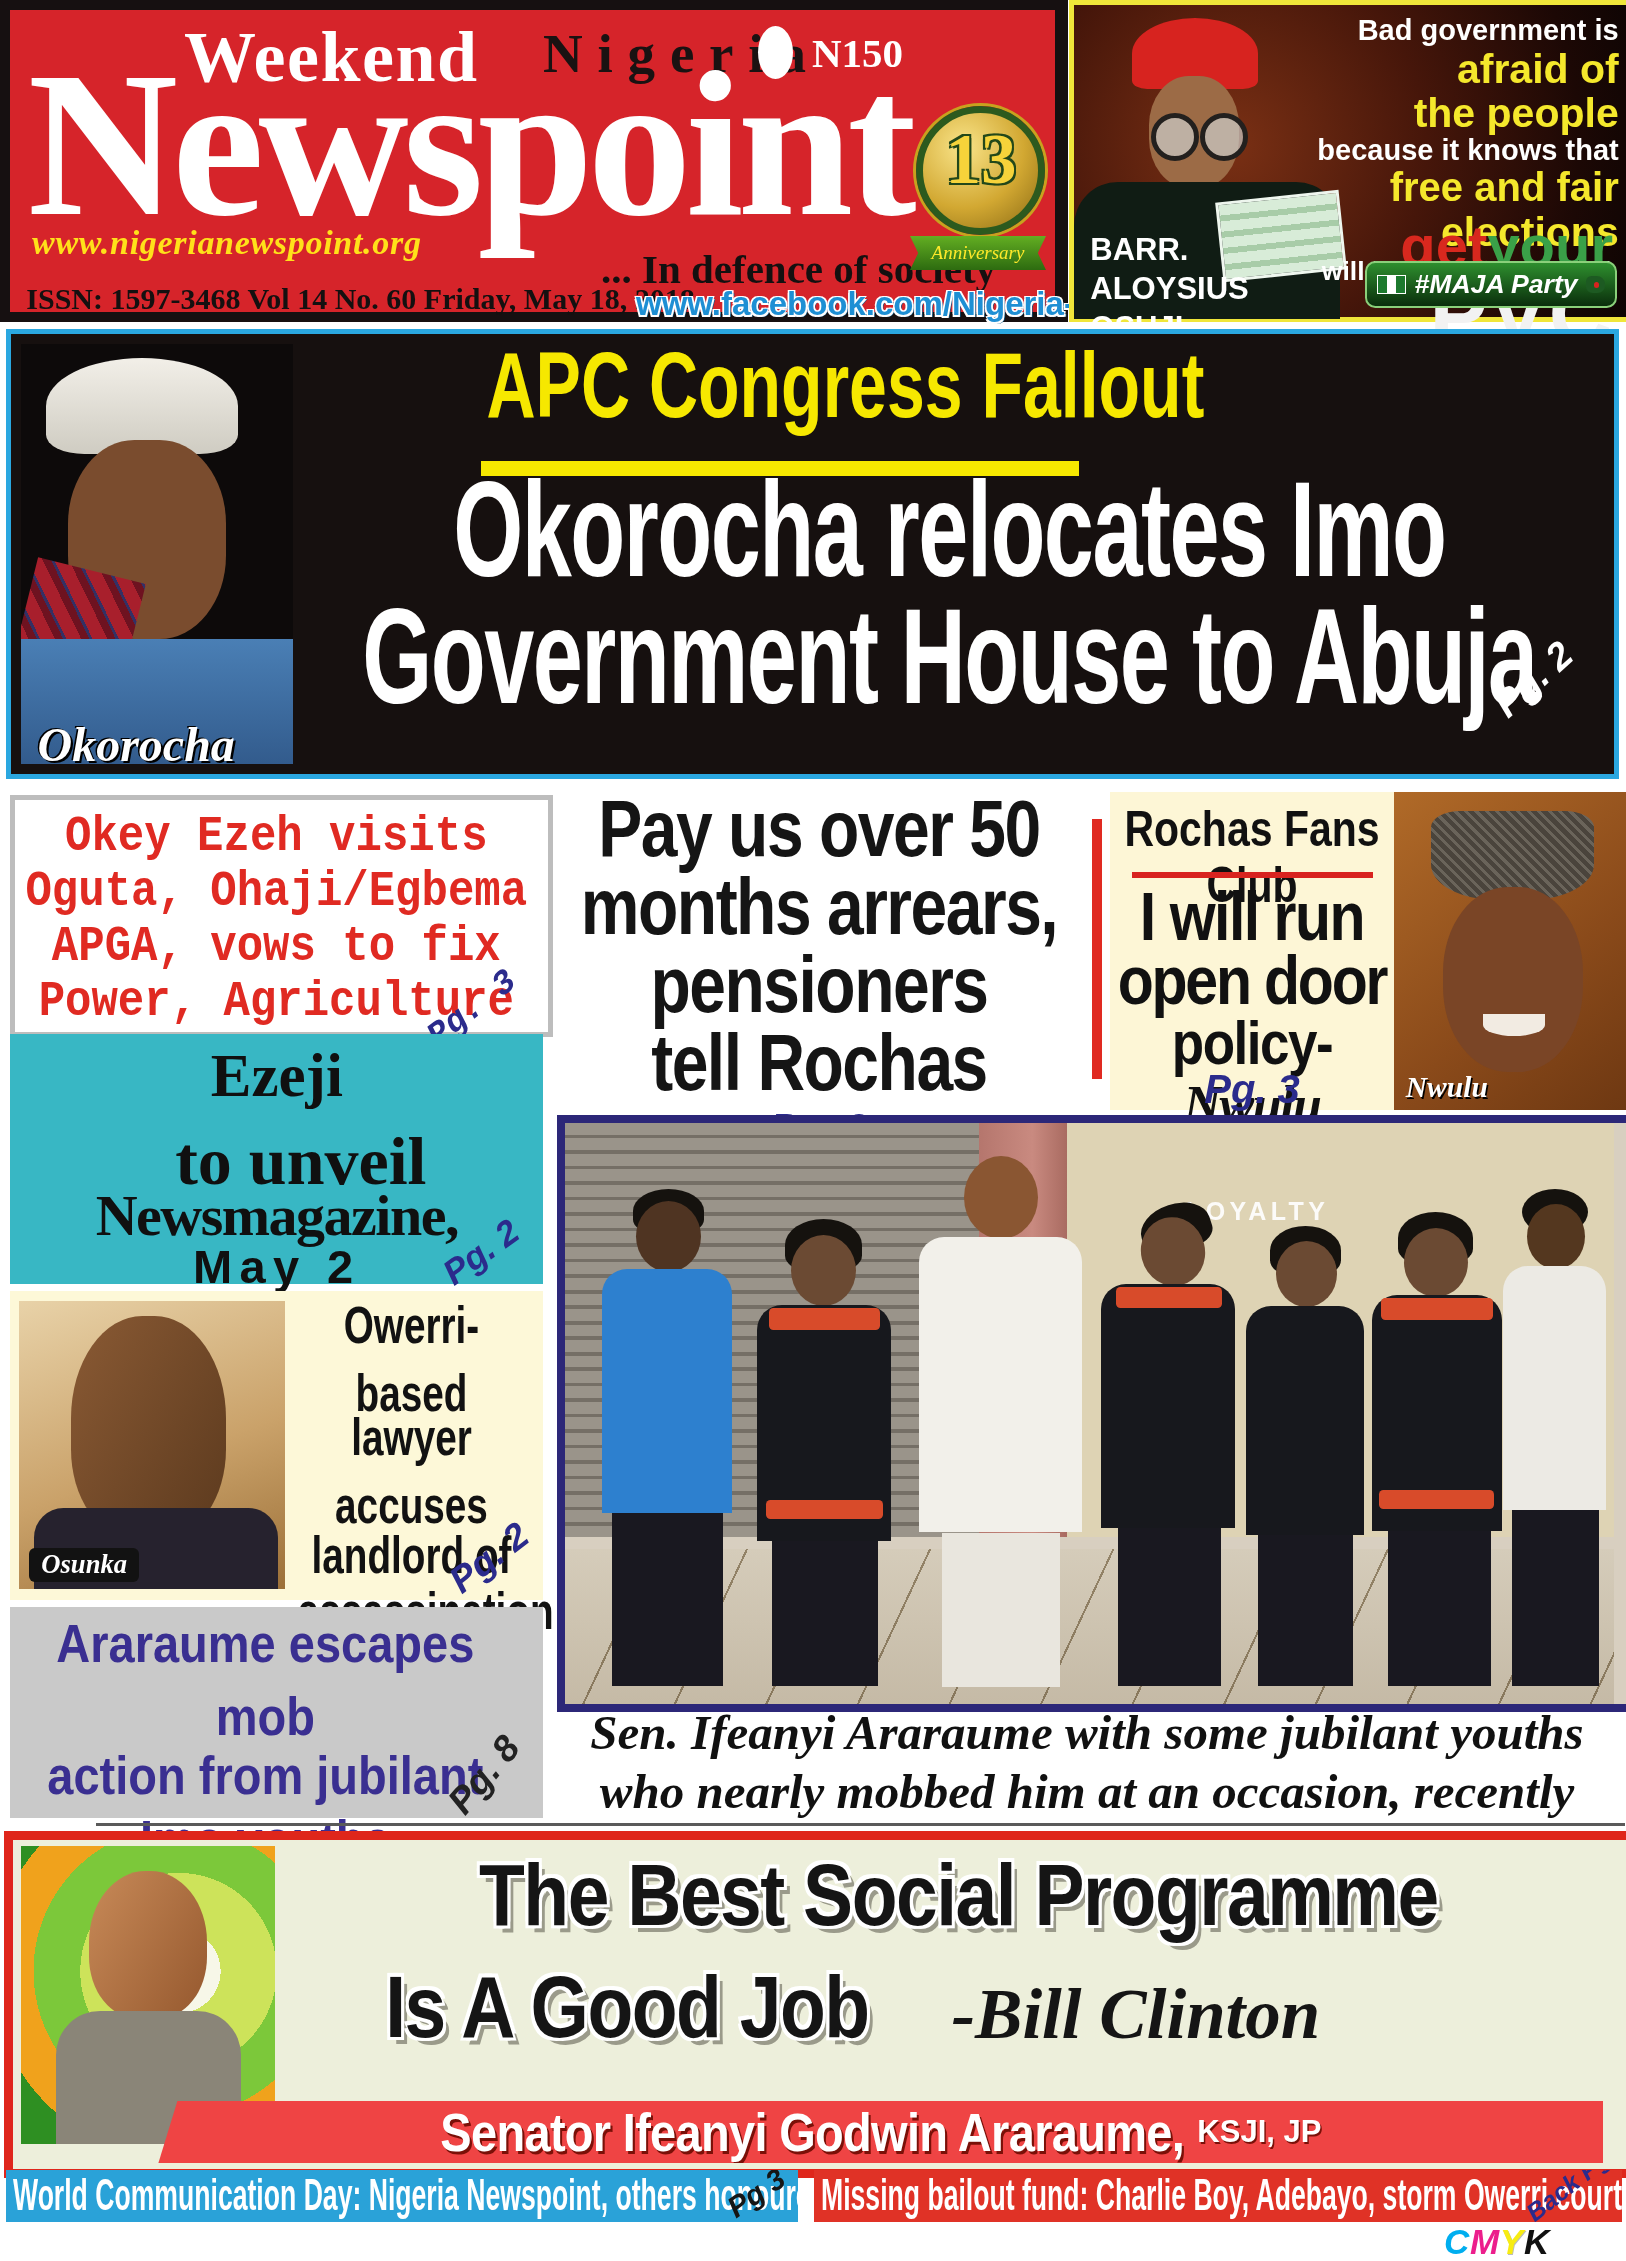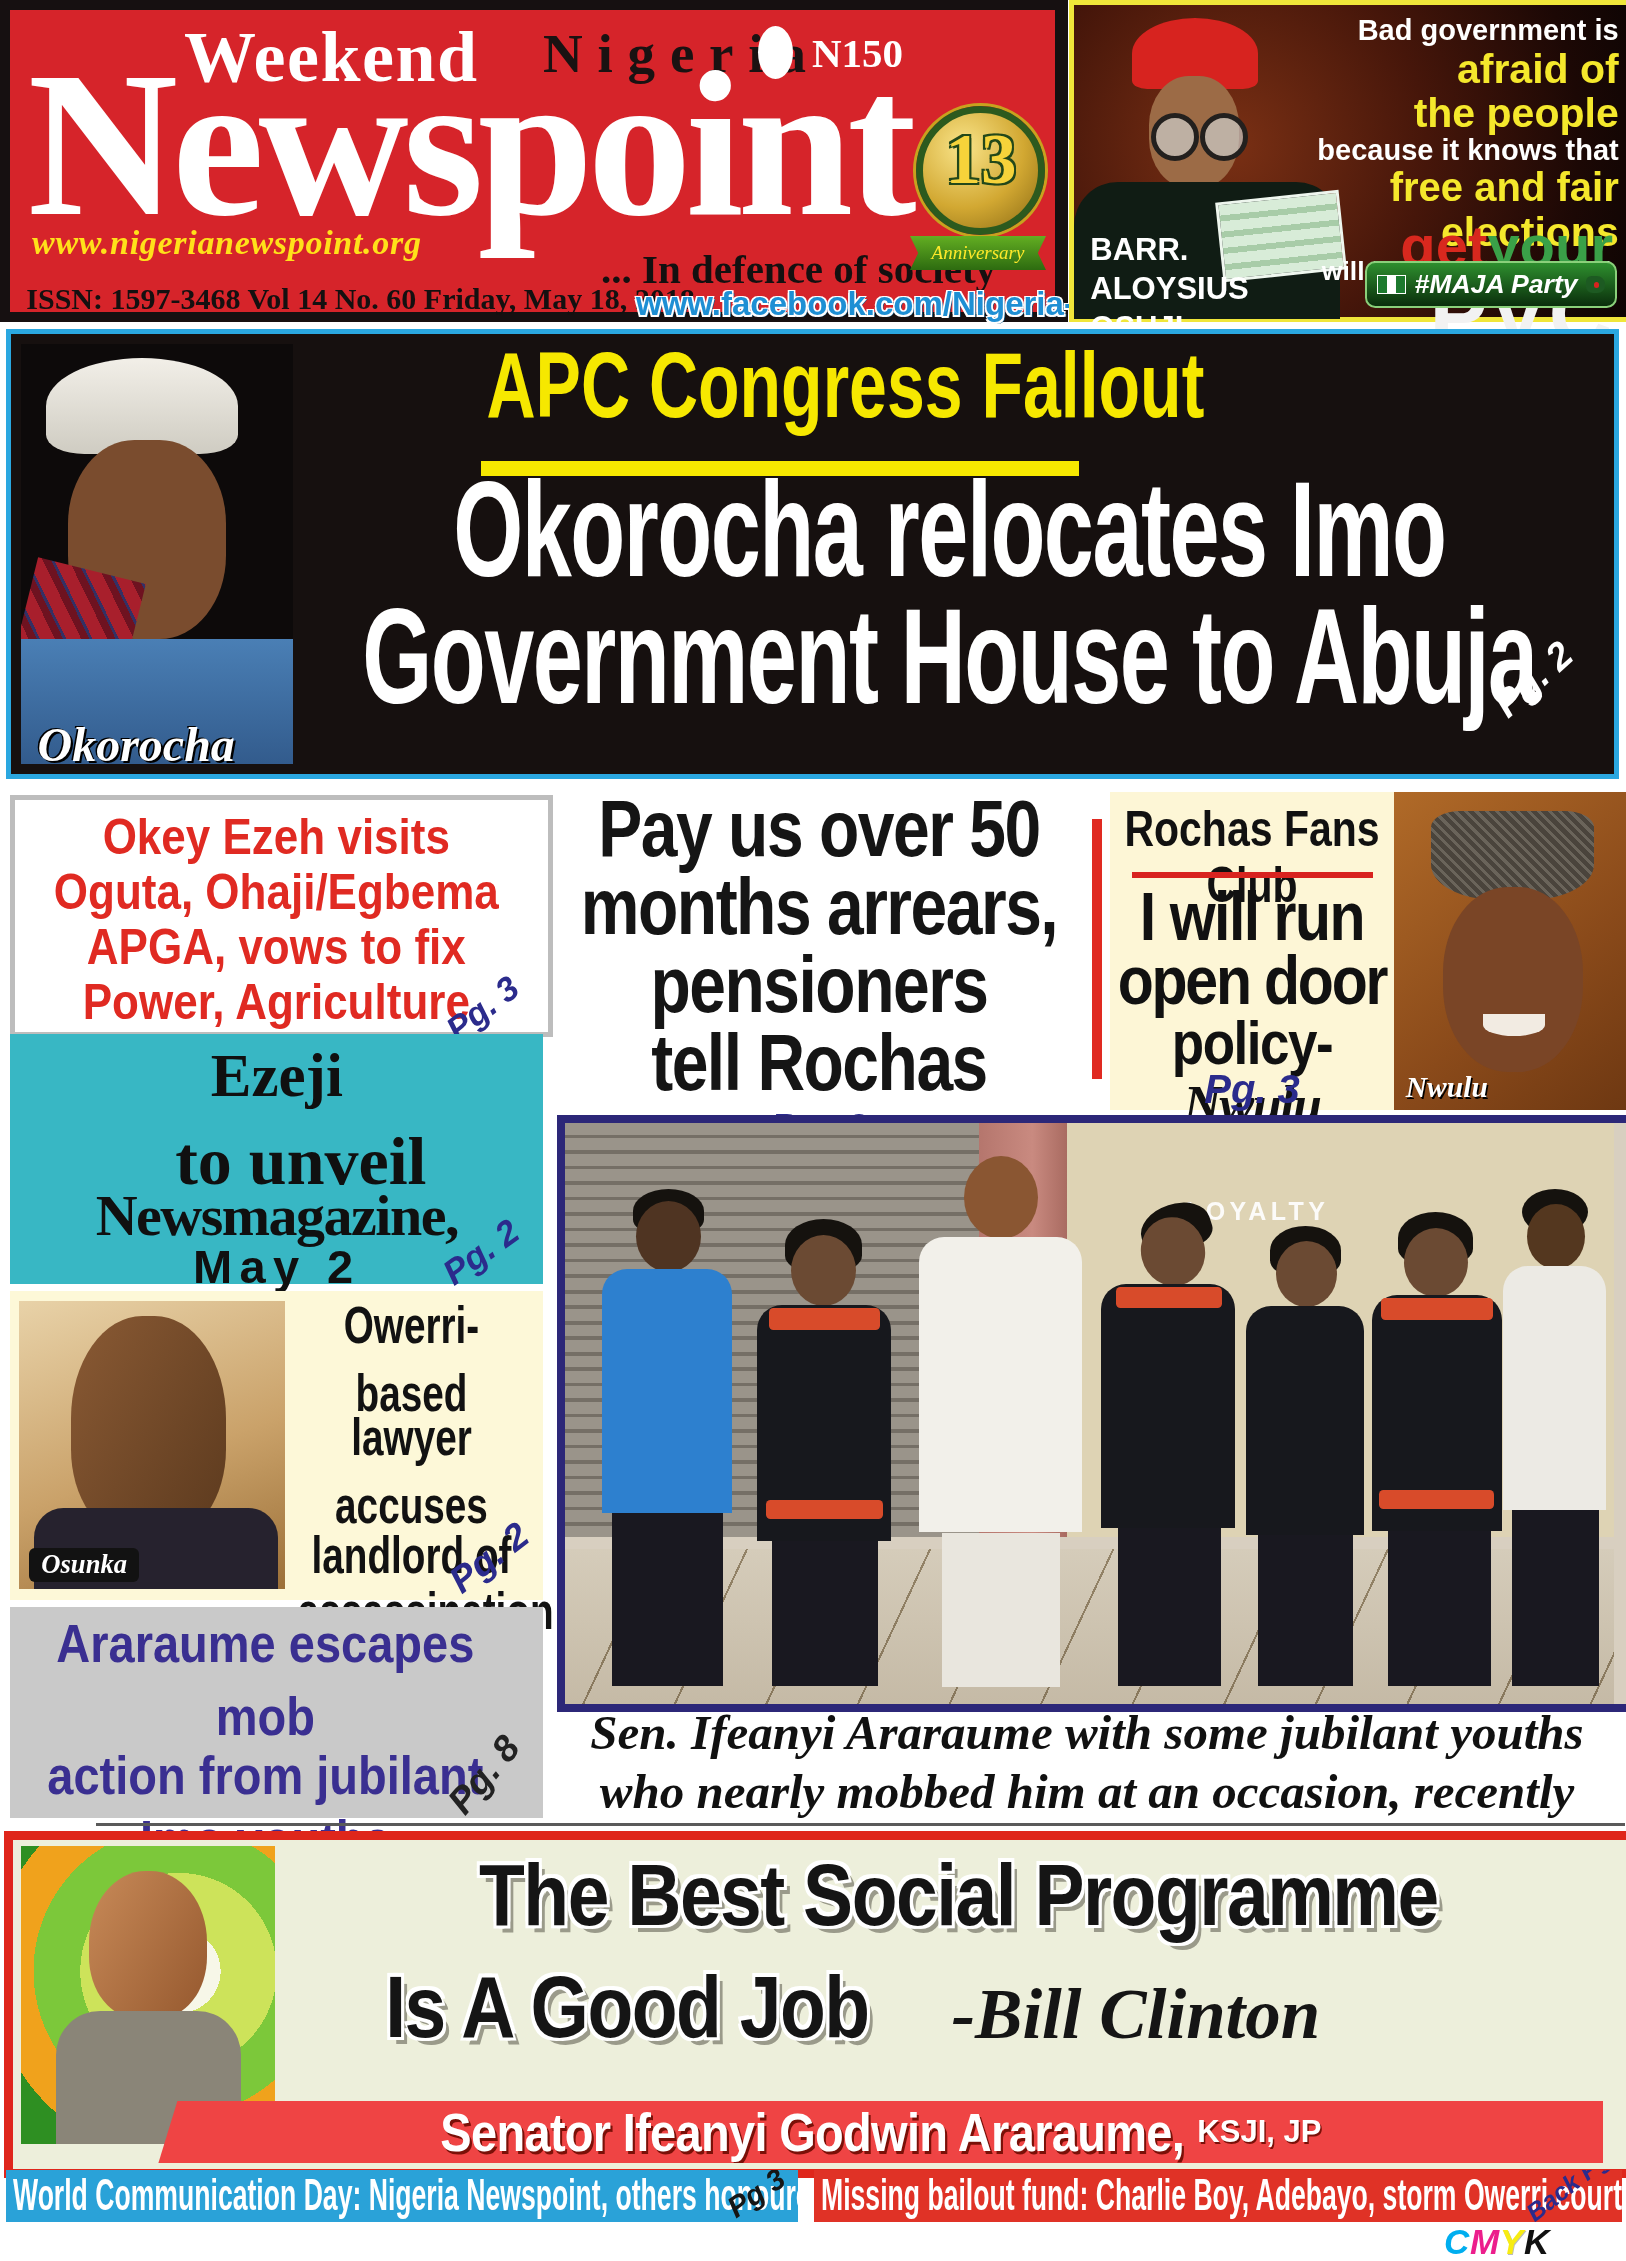--- a/index.html
+++ b/index.html
@@ -83,21 +83,21 @@
   .ok-garment{left:0;top:295px;width:272px;height:133px;background:linear-gradient(180deg,#4a7fb5,#31598a);}
   .lead-photo-cap{left:16.3px;top:373px;font-size:48px;color:#fff;
       text-shadow:2.2px 2.2px 0 #000,-1.5px -1.5px 0 #000;}
   .kicker{left:369px;top:11.8px;width:931px;font-size:68px;color:#f6e800;letter-spacing:0;}
   .kicker-bar{left:470px;top:127px;width:598px;height:14.8px;background:#f6e800;}
   .hl{left:281px;width:1315px;color:#fff;font-size:90px;letter-spacing:-1.5px;}
   .hl1{top:145px;} .hl2{top:272px;}
   .lead-pg{right:35px;top:324px;transform:rotate(-42deg);color:#fff;font-size:38px;}
 
   
-  .box-okey{left:10.3px;top:795px;width:533px;height:232px;background:#fff;border:5.9px solid #bdbdbd;}
+  .box-okey{left:10.3px;top:795px;width:533px;height:232px;background:#fff;border:5.9px solid #bdbdbd;font-family:Liberation Mono, monospace;}
   .okey-line{width:100%;text-align:center;color:#e02a22;font-size:44px;font-weight:bold;line-height:55px;}
   .okey-txt{left:0;top:8.9px;width:522px;}
   .pg-blue{color:#2b2b8c;}
   .okey-pg{right:25px;bottom:4.4px;transform:rotate(-38deg);font-size:34px;}
 
   .box-ezeji{left:10.3px;top:1034px;width:533px;height:250px;background:#38b7c4;color:#101010;}
   .ez1{top:7.4px;width:100%;font-size:61px;}
   .ez2{top:88px;width:100%;font-size:68px;padding-left:24px;}
   .ez3{top:148px;width:100%;font-size:58px;letter-spacing:-1.5px;}
   .ez4{top:205px;width:100%;font-size:47px;letter-spacing:7.4px;}

